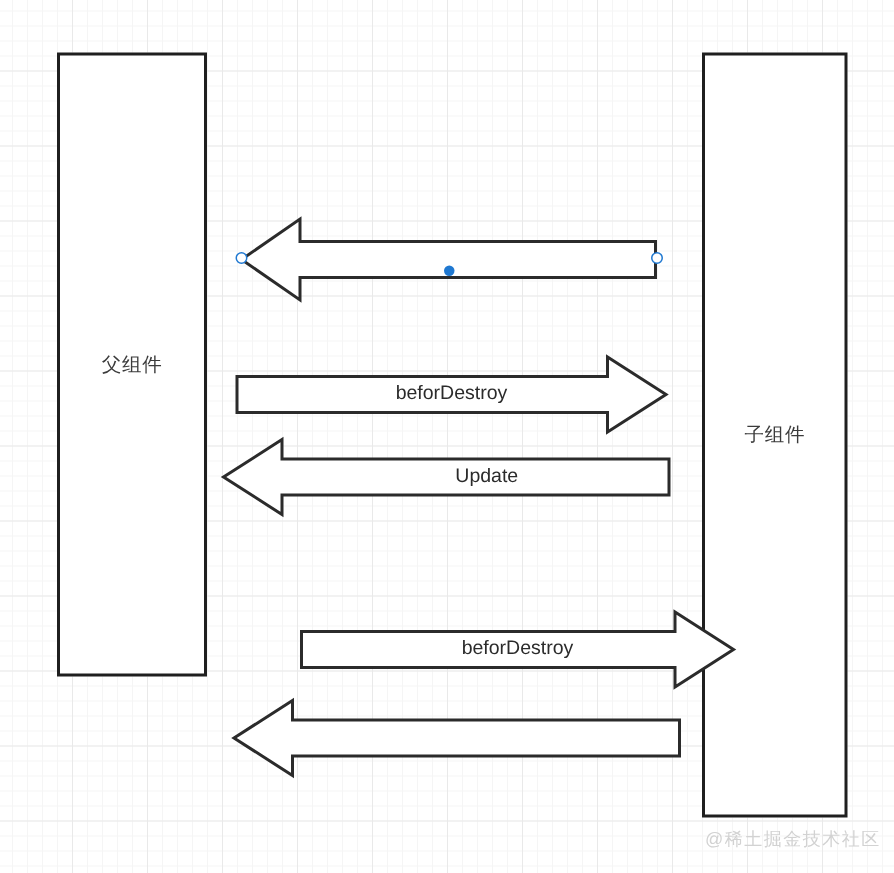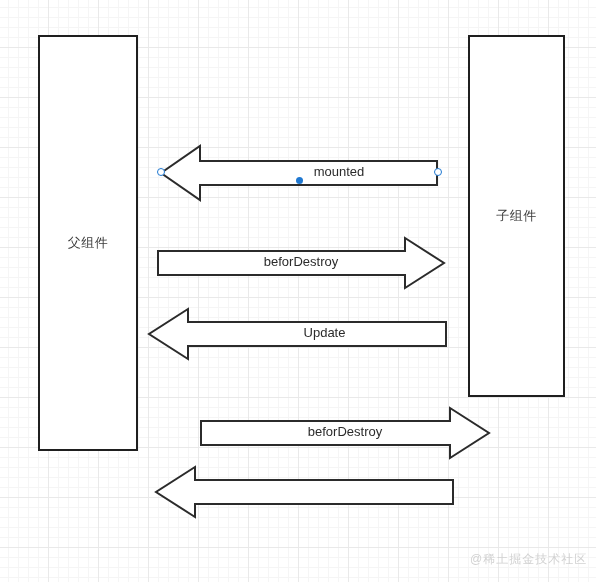--- a/index.html
+++ b/index.html
@@ -88,40 +88,39 @@
 </style>
 </head>
 <body>
 
 <div id="canvas">
 
   <div class="comp-box" id="lane-parent" style="left: 38px; top: 35px; width: 100px; height: 416px; text-align: right;">
     <span class="comp-label">父组件</span>
   </div>
 
-  <div class="comp-box" id="lane-child" style="left: 468px; top: 35px; width: 97px; height: 362px;">
+  <div class="comp-box" id="lane-child" style="left: 468px; top: 35px; width: 97px; height: 510px;">
     <span class="comp-label">子组件</span>
   </div>
 
 
   <div class="arrow" id="arrow-mounted" style="left: 160px; top: 145px; width: 278px; height: 56px;">
     <svg width="278" height="56" viewBox="0 0 278 56">
         <path class="arrow-shape" d="M 277 16 L 40 16 L 40 1 L 1 28 L 40 55 L 40 40 L 277 40 Z"></path>
       </svg>
-    <div class="arrow-label" style="top: 19px; padding-left: 40px;">mounted</div>
   </div>
 
   <div class="arrow" id="arrow-beforUpdate" style="left: 157px; top: 237px; width: 288px; height: 52px;">
     <svg width="288" height="52" viewBox="0 0 288 52">
         <path class="arrow-shape" d="M 1 14 L 248 14 L 248 1 L 287 26 L 248 51 L 248 38 L 1 38 Z"></path>
       </svg>
     <div class="arrow-label" style="top: 17px; padding-right: 40px;">beforDestroy</div>
   </div>
 
-  <div class="arrow" id="arrow-Update" style="left: 148px; top: 308px; width: 273px; height: 52px;">
+  <div class="arrow" id="arrow-Update" style="left: 148px; top: 292px; width: 273px; height: 52px;">
     <svg width="299" height="52" viewBox="0 0 299 52">
         <path class="arrow-shape" d="M 298 14 L 40 14 L 40 1 L 1 26 L 40 51 L 40 38 L 298 38 Z"></path>
       </svg>
     <div class="arrow-label" style="top: 17px; padding-left: 40px;">Update</div>
   </div>
 
   <div class="arrow" id="arrow-beforDestroy" style="left: 164px; top: 407px; width: 290px; height: 52px; margin-left: 36px;">
     <svg width="290" height="52" viewBox="0 0 290 52">
         <path class="arrow-shape" d="M 1 14 L 250 14 L 250 1 L 289 26 L 250 51 L 250 38 L 1 38 Z"></path>
       </svg>

